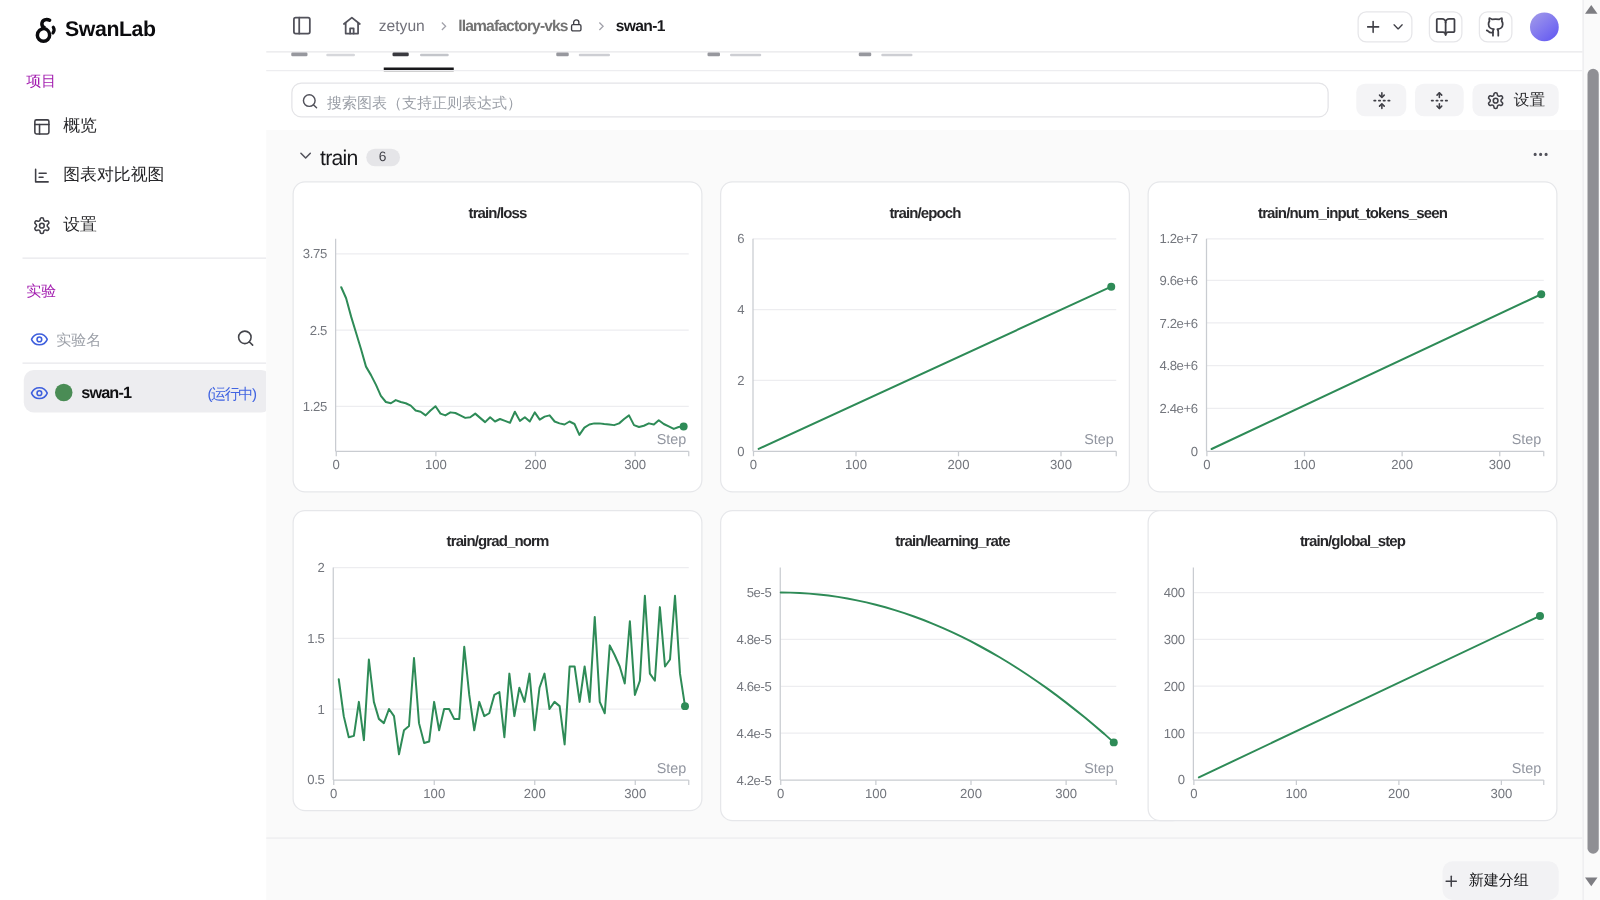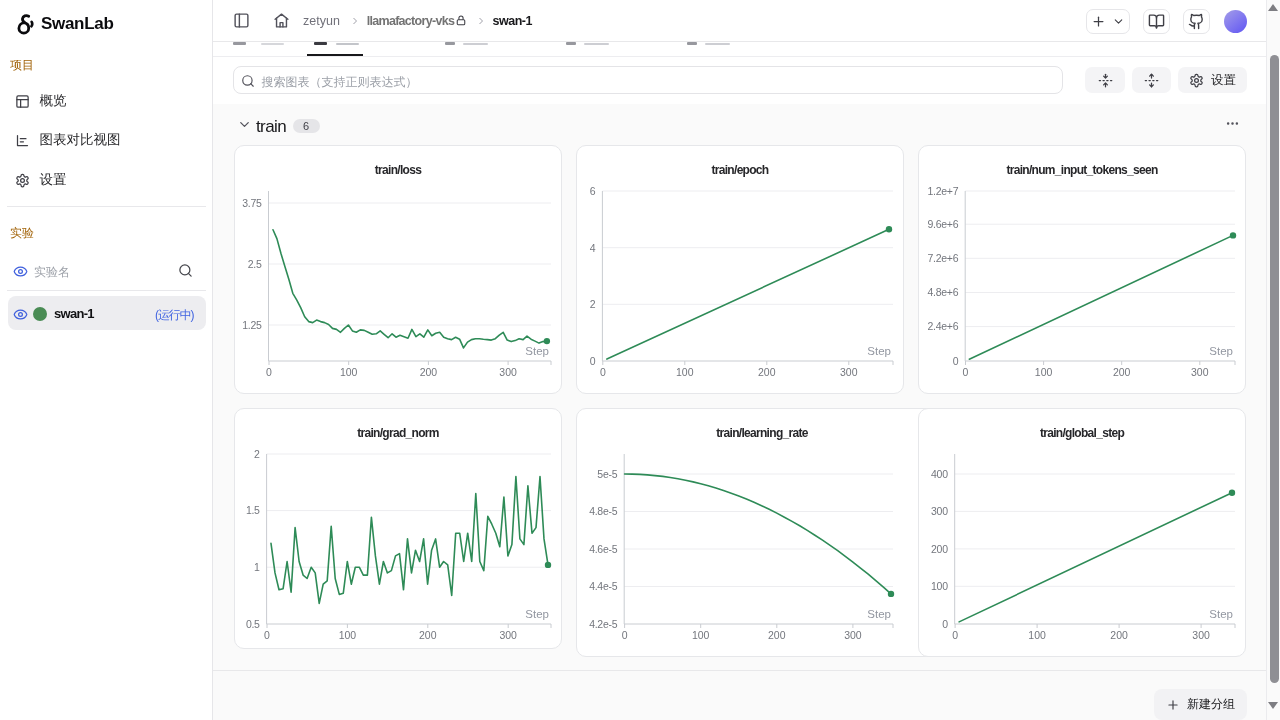--- a/index.html
+++ b/index.html
@@ -1,25 +1,25 @@
 <!DOCTYPE html>
 <html><head><meta charset="utf-8">
 <style>
 * { margin:0; padding:0; box-sizing:border-box; }
 svg { display:block; }
 html,body { width:1280px; height:720px; overflow:hidden; background:#fff;
   font-family:"Liberation Sans",sans-serif; -webkit-font-smoothing:antialiased; }
 .abs { position:absolute; }
-#sidebar { position:absolute; left:0; top:0; width:213px; height:720px; background:#fff;
+#sidebar { position:absolute; left:11px; top:0; width:213px; height:720px; background:#fff;
   border-right:1px solid #e6e6e9; }
 #main { position:absolute; left:213px; top:0; width:1067px; height:720px; background:#fff; }
 .navitem { position:absolute; left:14.5px; display:flex; align-items:center; gap:10px;
   font-size:13.5px; font-weight:400; color:#27272a; }
 .navitem svg { color:#3f3f46; }
-.glabel { position:absolute; left:10px; font-size:12px; color:#a16207;font-family:Liberation Serif, serif; }
+.glabel { position:absolute; left:10px; font-size:12px; color:#a21caf;font-family:Liberation Serif, serif; }
 .card { position:absolute; background:#fff; border:1px solid #e6e7ea; border-radius:10px; }
 .ctitle { position:absolute; top:17px; left:0; right:0; text-align:center;
   font-size:12px; font-weight:600; letter-spacing:-0.7px; color:#27272a; }
 .hbtn { position:absolute; top:8.5px; height:25px; border:1px solid #e6e6e9; border-radius:7px;
   display:flex; align-items:center; justify-content:center; color:#3f3f46; background:#fff; }
 .gbtn { position:absolute; top:67px; height:26px; background:#f4f4f6; border-radius:7px;
   display:flex; align-items:center; justify-content:center; color:#3f3f46; }
 </style></head>
 <body>
 
@@ -374,21 +374,21 @@
         <text x="28.700000000000045" y="181.1" font-size="10.5" letter-spacing="-0.3" fill="#73767d" text-anchor="end">100</text>
         <text x="28.700000000000045" y="218.6" font-size="10.5" letter-spacing="-0.3" fill="#73767d" text-anchor="end">0</text>
         <text x="314" y="209" font-size="11.5" fill="#9296a0" text-anchor="end">Step</text>
         <polyline points="40.1,212.9 313.0,83.7" fill="none" stroke="#2e8b57" stroke-width="1.6" stroke-linejoin="round" stroke-linecap="round"></polyline>
         <circle cx="313.0" cy="83.7" r="3.2" fill="#2e8b57"></circle>
       </svg>
     </div>
 
   <div class="abs" style="left:0;top:670px;width:1053px;height:1px;background:#e8e8ea"></div>
   <div class="abs" style="left:0;top:671px;width:1053px;height:49px;background:#fafafa"></div>
-  <div class="abs" style="left:941px;top:689px;width:93px;height:31px;background:#f2f2f4;border-radius:8px;display:flex;align-items:center;justify-content:center;gap:7px;color:#3f3f46">
+  <div class="abs" style="left:941px;top:689px;width:93px;height:31px;background:#f2f2f4;border-radius:8px;display:flex;align-items:center;gap:7px;color:#3f3f46">
       <svg width="14" height="14" viewBox="0 0 24 24" fill="none" stroke="currentColor" stroke-width="2" stroke-linecap="round" stroke-linejoin="round">
         <line x1="12" y1="5" x2="12" y2="19"></line>
         <line x1="5" y1="12" x2="19" y2="12"></line>
       </svg>
       <span style="font-size:12px;color:#18181b">新建分组</span>
     </div>
 
   <div class="abs" style="left:1053px;top:0;width:14px;height:720px;background:#fafafa;border-left:1px solid #ebebee"></div>
   <div class="abs" style="left:1056.5px;top:55px;width:9px;height:628px;background:#8f8f94;border-radius:5px"></div>
   <div class="abs" style="left:1055px;top:4px;width:0;height:0;border-left:5.5px solid transparent;border-right:5.5px solid transparent;border-bottom:7px solid #7d7d82"></div>

